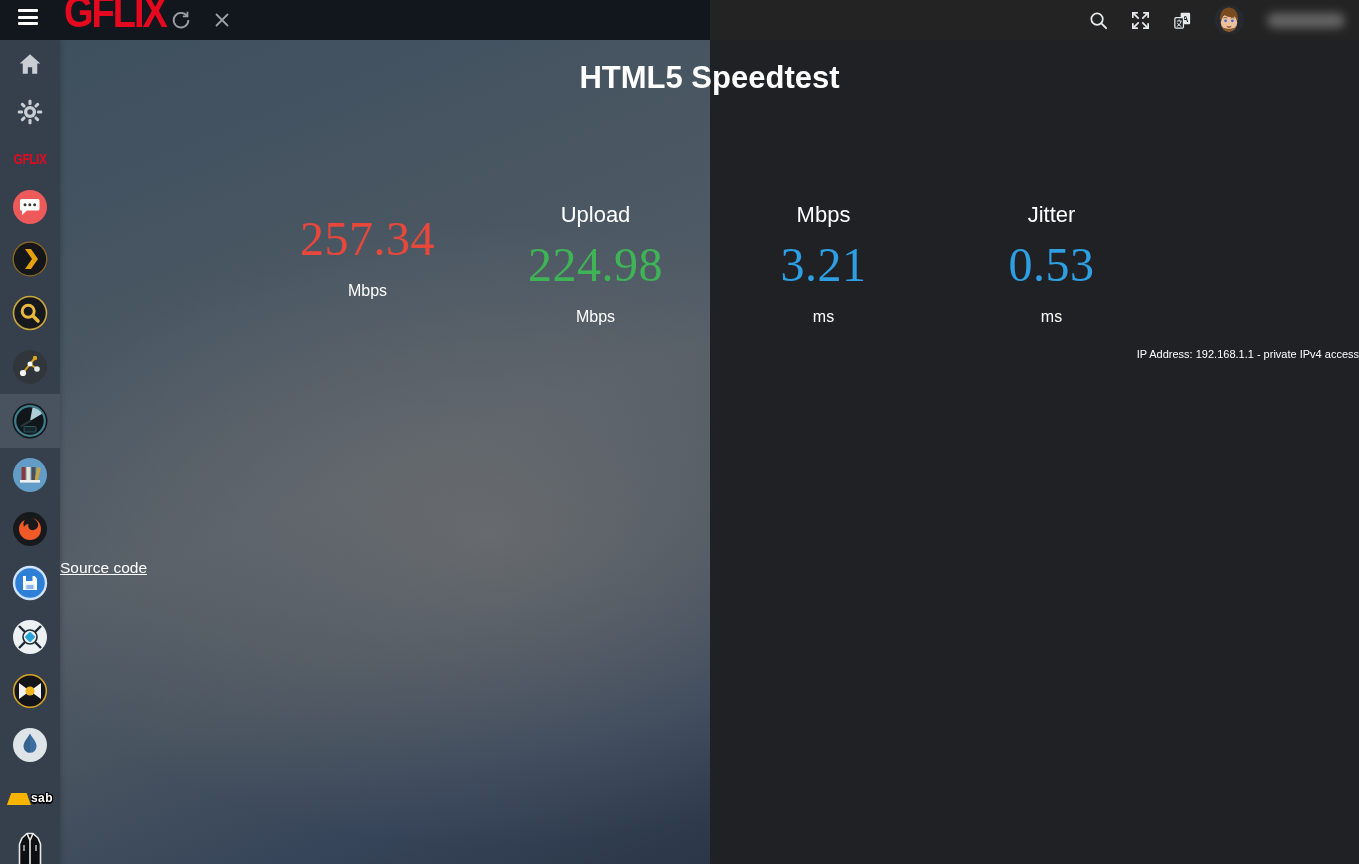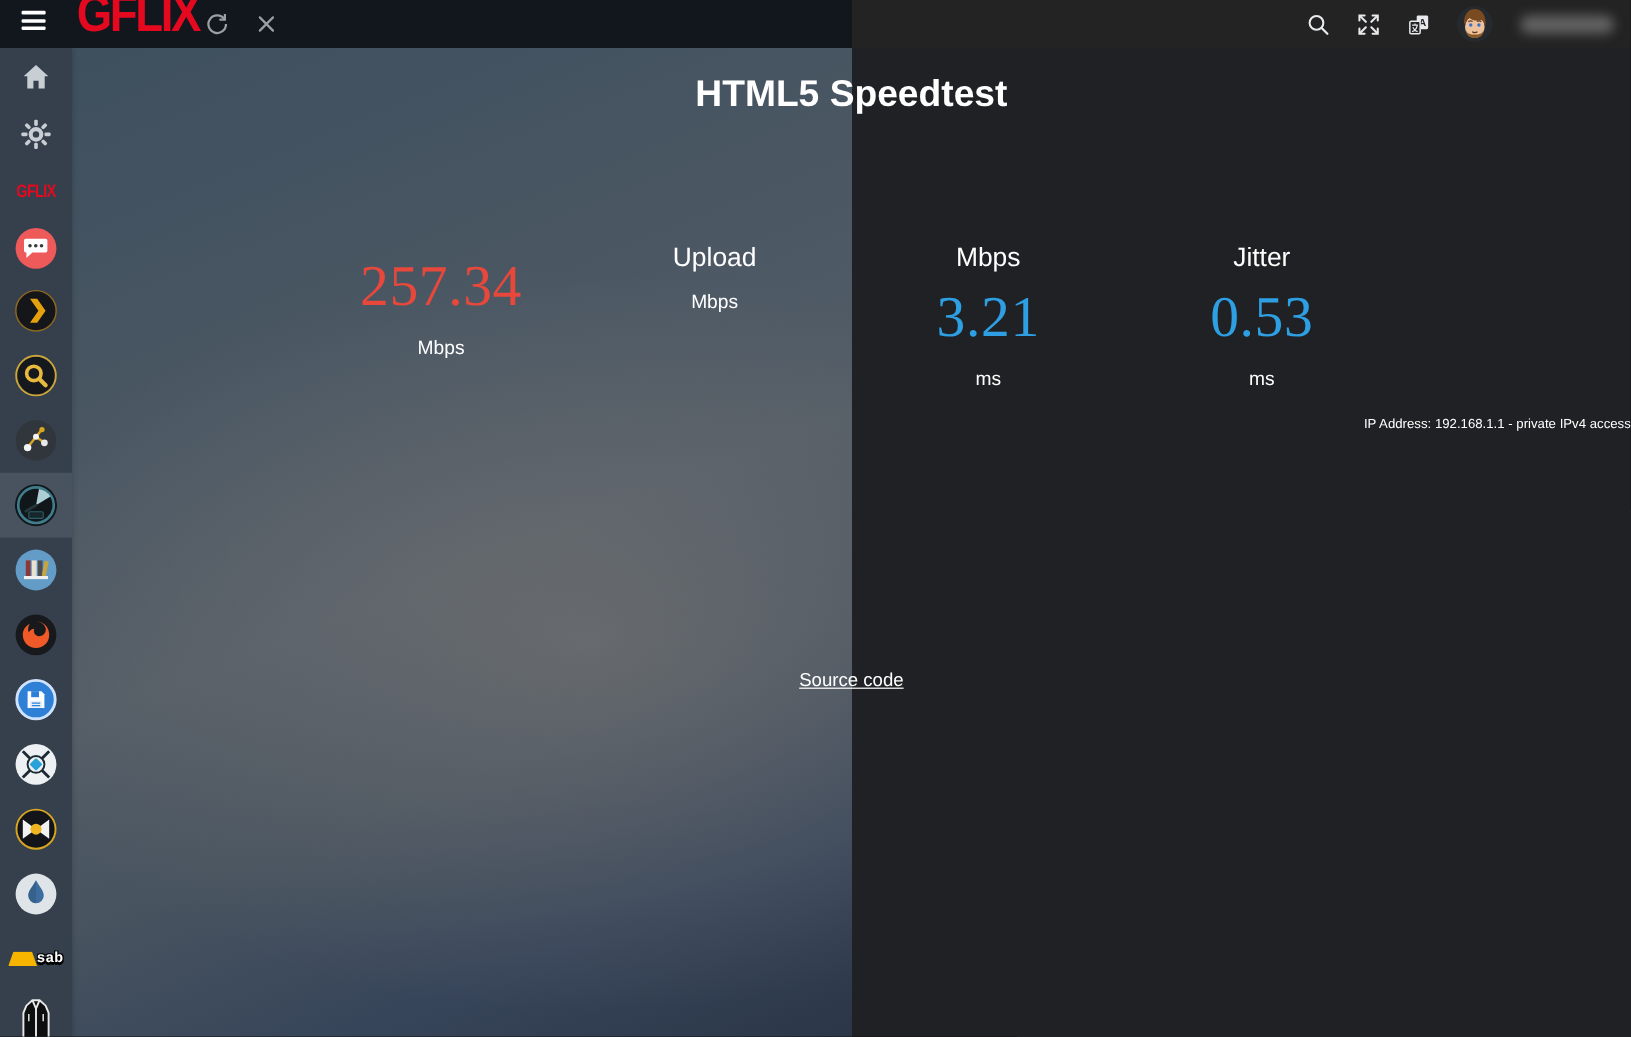--- a/index.html
+++ b/index.html
@@ -47,21 +47,21 @@
   .st-title { position:absolute; top:20px; width:100%; text-align:center; font-size:31px; font-weight:700; }
   .start-btn { position:absolute; top:82px; left:50%; transform:translateX(-50%); width:126px; height:45px;
                border:none; border-radius:6px; color:#fff; font-size:19px; font-family:"Liberation Sans",sans-serif;
                cursor:pointer; }
   .metrics { position:absolute; top:162px; left:50%; transform:translateX(-50%); width:912px; display:flex; }
   .metric { flex:1 1 0; text-align:center; }
   .m-label { font-size:22px; }
   .m-value { font-size:48px; margin-top:9px; letter-spacing:.5px;font-family:Liberation Serif, serif; }
   .m-unit  { font-size:16px; margin-top:16px; }
   .ip-line { position:absolute; top:308px; width:100%; text-align:right; font-size:11px; }
-  .src-link { position:absolute; top:519px; width:100%; text-align:center; font-size:15.5px; }
+  .src-link { position:absolute; top:519px; width:100%; font-size:15.5px; }
   .src-link a { color:#fff; text-decoration:underline; cursor:pointer; }
 </style>
 </head>
 <body>
 
 <div class="screen">
 
   <div class="topbar">
     <div class="topbar-left">
       <div class="hamburger">
@@ -280,20 +280,21 @@
     <div class="st-title">HTML5 Speedtest</div>
 
 
     <div class="metrics">
       <div class="metric">
         <div class="m-value" style="color: rgb(232, 72, 59);">257.34</div>
         <div class="m-unit">Mbps</div>
       </div>
       <div class="metric">
         <div class="m-label">Upload</div>
+        <div class="m-value" style="color: rgb(63, 180, 87);">224.98</div>
         <div class="m-unit">Mbps</div>
       </div>
       <div class="metric">
         <div class="m-label">Mbps</div>
         <div class="m-value" style="color: rgb(45, 159, 226);">3.21</div>
         <div class="m-unit">ms</div>
       </div>
       <div class="metric">
         <div class="m-label">Jitter</div>
         <div class="m-value" style="color: rgb(45, 159, 226);">0.53</div>

